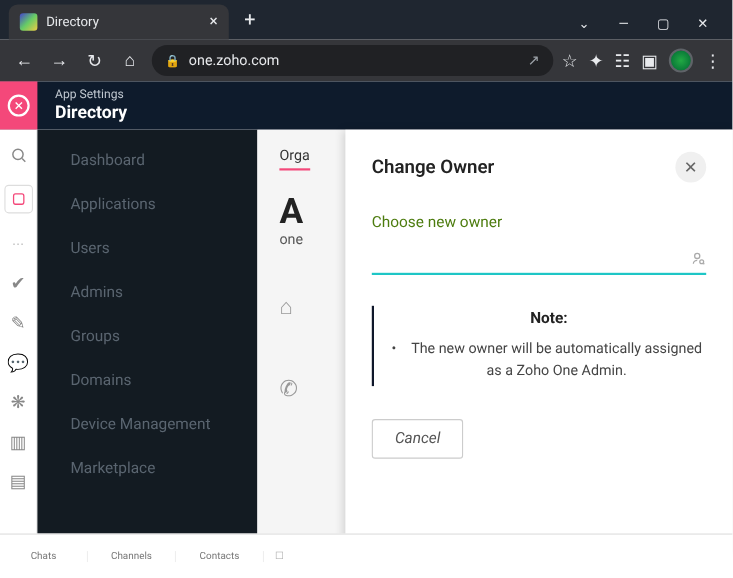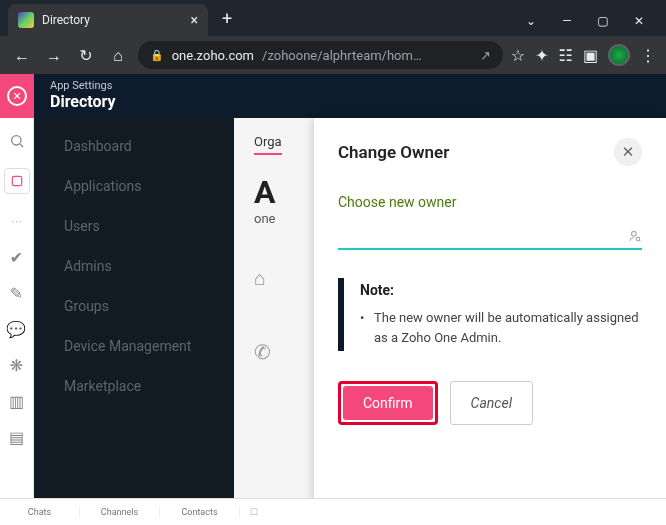--- a/index.html
+++ b/index.html
@@ -50,32 +50,32 @@
 
   
   .modal { position: absolute; top: 0; right: 0; bottom: 0; width: 352px; background: #fff; box-shadow: -2px 0 8px rgba(0,0,0,0.15); padding: 20px 24px; display: flex; flex-direction: column; }
   .modal-hd { display: flex; align-items: center; justify-content: space-between; }
   .modal-title { font-size: 17px; font-weight: 600; color: #222; }
   .modal-close { width: 28px; height: 28px; border-radius: 50%; background: #f0f0f0; display:flex; align-items:center; justify-content:center; color:#666; font-size:15px; }
   .field-label { margin-top: 28px; font-size: 14px; color: #4d7c0f; }
   .field-input { margin-top: 18px; border: none; border-bottom: 2px solid #1ec6c6; width: 100%; height: 22px; font-size: 14px; outline: none; background: transparent; }
   .field-wrap { position: relative; }
   .field-ico { position: absolute; right: 0; bottom: 4px; color: #aaa; font-size: 13px; }
-  .note-box { margin-top: 28px; border-left: 6px solid #0f172a; padding: 4px 0 4px 16px; }
+  .note-box { margin-top: 28px; border-left: 2px solid #0f172a; padding: 4px 0 4px 16px; text-align: center; }
   .note-title { font-size: 14px; font-weight: 700; color: #222; }
   .note-body { font-size: 13px; color: #444; margin-top: 10px; padding-left: 14px; position: relative; line-height: 1.5; }
   .note-body::before { content: "•"; position: absolute; left: 0; top: 0; }
   .modal-actions { margin-top: 30px; display: flex; gap: 12px; }
   .btn { padding: 9px 20px; font-size: 14px; border-radius: 3px; cursor: pointer; }
   .btn-confirm-wrap { border: 3px solid #e3002f; padding: 2px; border-radius: 4px; }
   .btn-confirm { background: #f4487a; color: #fff; border: none; }
   .btn-cancel { background: #fff; color: #555; border: 1px solid #ccc; font-style: italic; }
 
   
-  .bottombar { position: absolute; bottom: 0; left: 0; right: 0; height: 27px; background: #fff; border-top: 1px solid #ddd; display: flex; align-items: center; font-size: 9px; color: #777; }
+  .bottombar { position: absolute; bottom: 0; left: 0; right: 0; height: 40px; background: #fff; border-top: 1px solid #ddd; display: flex; align-items: center; font-size: 9px; color: #777; }
   .bb-item { width: 80px; text-align: center; border-right: 1px solid #eee; }
   .bb-chat { flex: 1; padding-left: 12px; color: #aaa; font-size: 11px; }
   .bb-ico { color: #aaa; padding: 0 10px; }
 </style>
 </head>
 <body>
 
 <div class="titlebar">
   <div class="tab">
     <div class="favicon"></div>
@@ -92,21 +92,20 @@
 </div>
 
 <div class="addrbar">
   <div class="nav-btn">←</div>
   <div class="nav-btn">→</div>
   <div class="nav-btn">↻</div>
   <div class="nav-btn">⌂</div>
   <div class="addr-field">
     <span class="lock">🔒</span>
     <span>one.zoho.com</span>
-      <span class="url-dim">/zohoone/alphrteam/hom…</span>
     <span style="margin-left:auto;color:#9aa0a6">↗</span>
   </div>
   <div class="ext-icons">
     <span>☆</span>
     <span>✦</span>
     <span>☷</span>
     <span>▣</span>
     <div class="ext-avatar"></div>
     <span>⋮</span>
   </div>
@@ -143,20 +142,21 @@
     <div class="rail-ico">▥</div>
     <div class="rail-ico">▤</div>
   </div>
 
   <div class="sidebar">
     <div class="side-item"><span>Dashboard</span></div>
     <div class="side-item"><span>Applications</span></div>
     <div class="side-item"><span>Users</span></div>
     <div class="side-item"><span>Admins</span></div>
     <div class="side-item"><span>Groups</span></div>
+    <div class="side-item"><span>Domains</span></div>
     <div class="side-item"><span>Device Management</span></div>
     <div class="side-item"><span>Marketplace</span></div>
   </div>
 
   <div class="content-bg">
     <div class="content-tab">Orga</div>
     <div class="content-underline"></div>
     <div class="content-big">A</div>
     <div class="content-sub">one</div>
     <div class="faint-ico">⌂</div>
@@ -177,23 +177,20 @@
               <circle cx="17" cy="17" r="3"></circle>
               <line x1="21" y1="21" x2="19.5" y2="19.5"></line>
             </svg>
         </span>
       </div>
       <div class="note-box">
         <div class="note-title">Note:</div>
         <div class="note-body">The new owner will be automatically assigned as a Zoho One Admin.</div>
       </div>
       <div class="modal-actions">
-        <div class="btn-confirm-wrap">
-          <button class="btn btn-confirm">Confirm</button>
-        </div>
         <button class="btn btn-cancel">Cancel</button>
       </div>
     </div>
   </div>
 </div>
 
 <div class="bottombar">
   <div class="bb-item"><span>Chats</span></div>
   <div class="bb-item"><span>Channels</span></div>
   <div class="bb-item"><span>Contacts</span></div>

